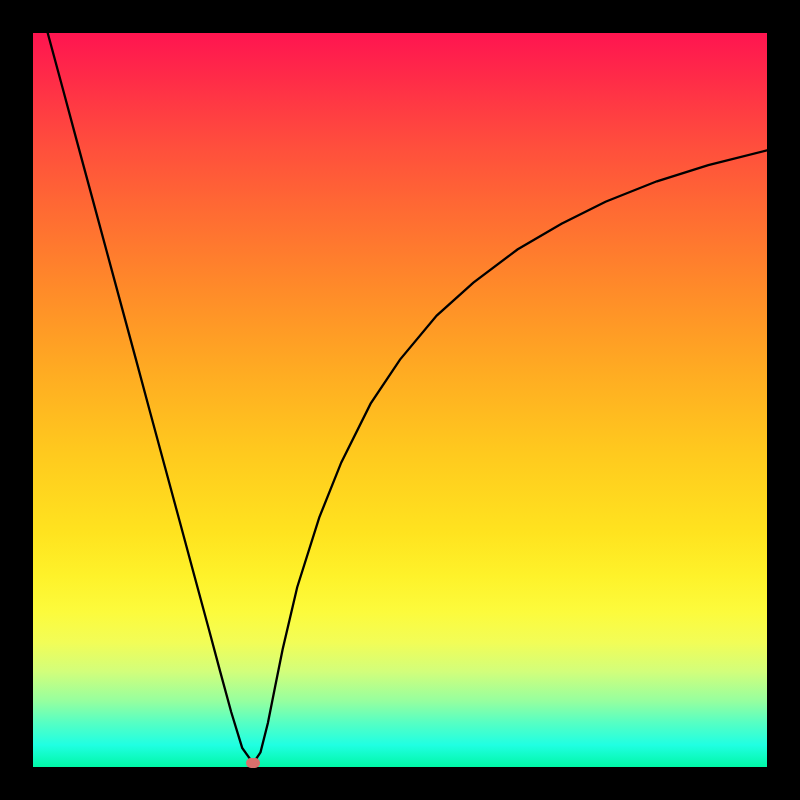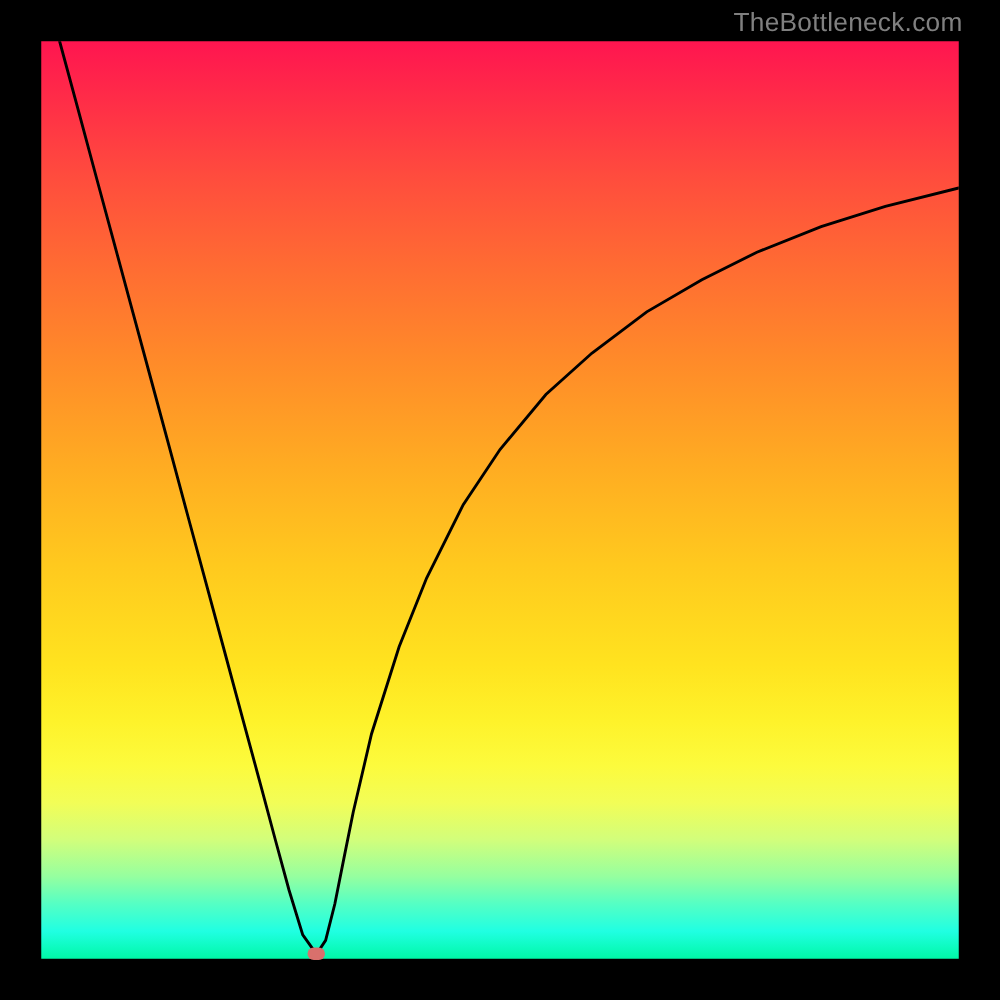--- a/index.html
+++ b/index.html
@@ -75,15 +75,14 @@
 
 <div class="frame">
 
   <div class="plot-area">
     <svg class="curve-svg" viewBox="0 0 734 734" preserveAspectRatio="none">
       <path class="curve-path" d="M14.7 0.0 L29.4 54.3 L44.0 108.6 L58.7 162.9 L73.4 217.3 L88.1 271.6 L102.8 325.9 L117.4 380.2 L132.1 434.5 L146.8 488.8 L161.5 543.2 L176.2 597.5 L187.2 638.6 L198.2 679.0 L209.2 714.9 L220.2 730.3 L227.5 719.3 L234.9 690.0 L242.2 653.3 L249.6 616.6 L264.2 554.2 L286.3 484.4 L308.3 429.4 L337.6 370.7 L367.0 326.6 L403.7 282.6 L440.4 249.6 L484.4 216.5 L528.5 190.8 L572.5 168.8 L623.9 148.3 L675.3 132.1 L734.0 117.4 "></path>
     </svg>
     <div class="marker" style="left: 213.2px; top: 725.33px; background: rgb(217, 112, 108);"></div>
   </div>
 
-  <div class="watermark">TheBottleneck.com</div>
 
 </div>
 
 </body></html>

